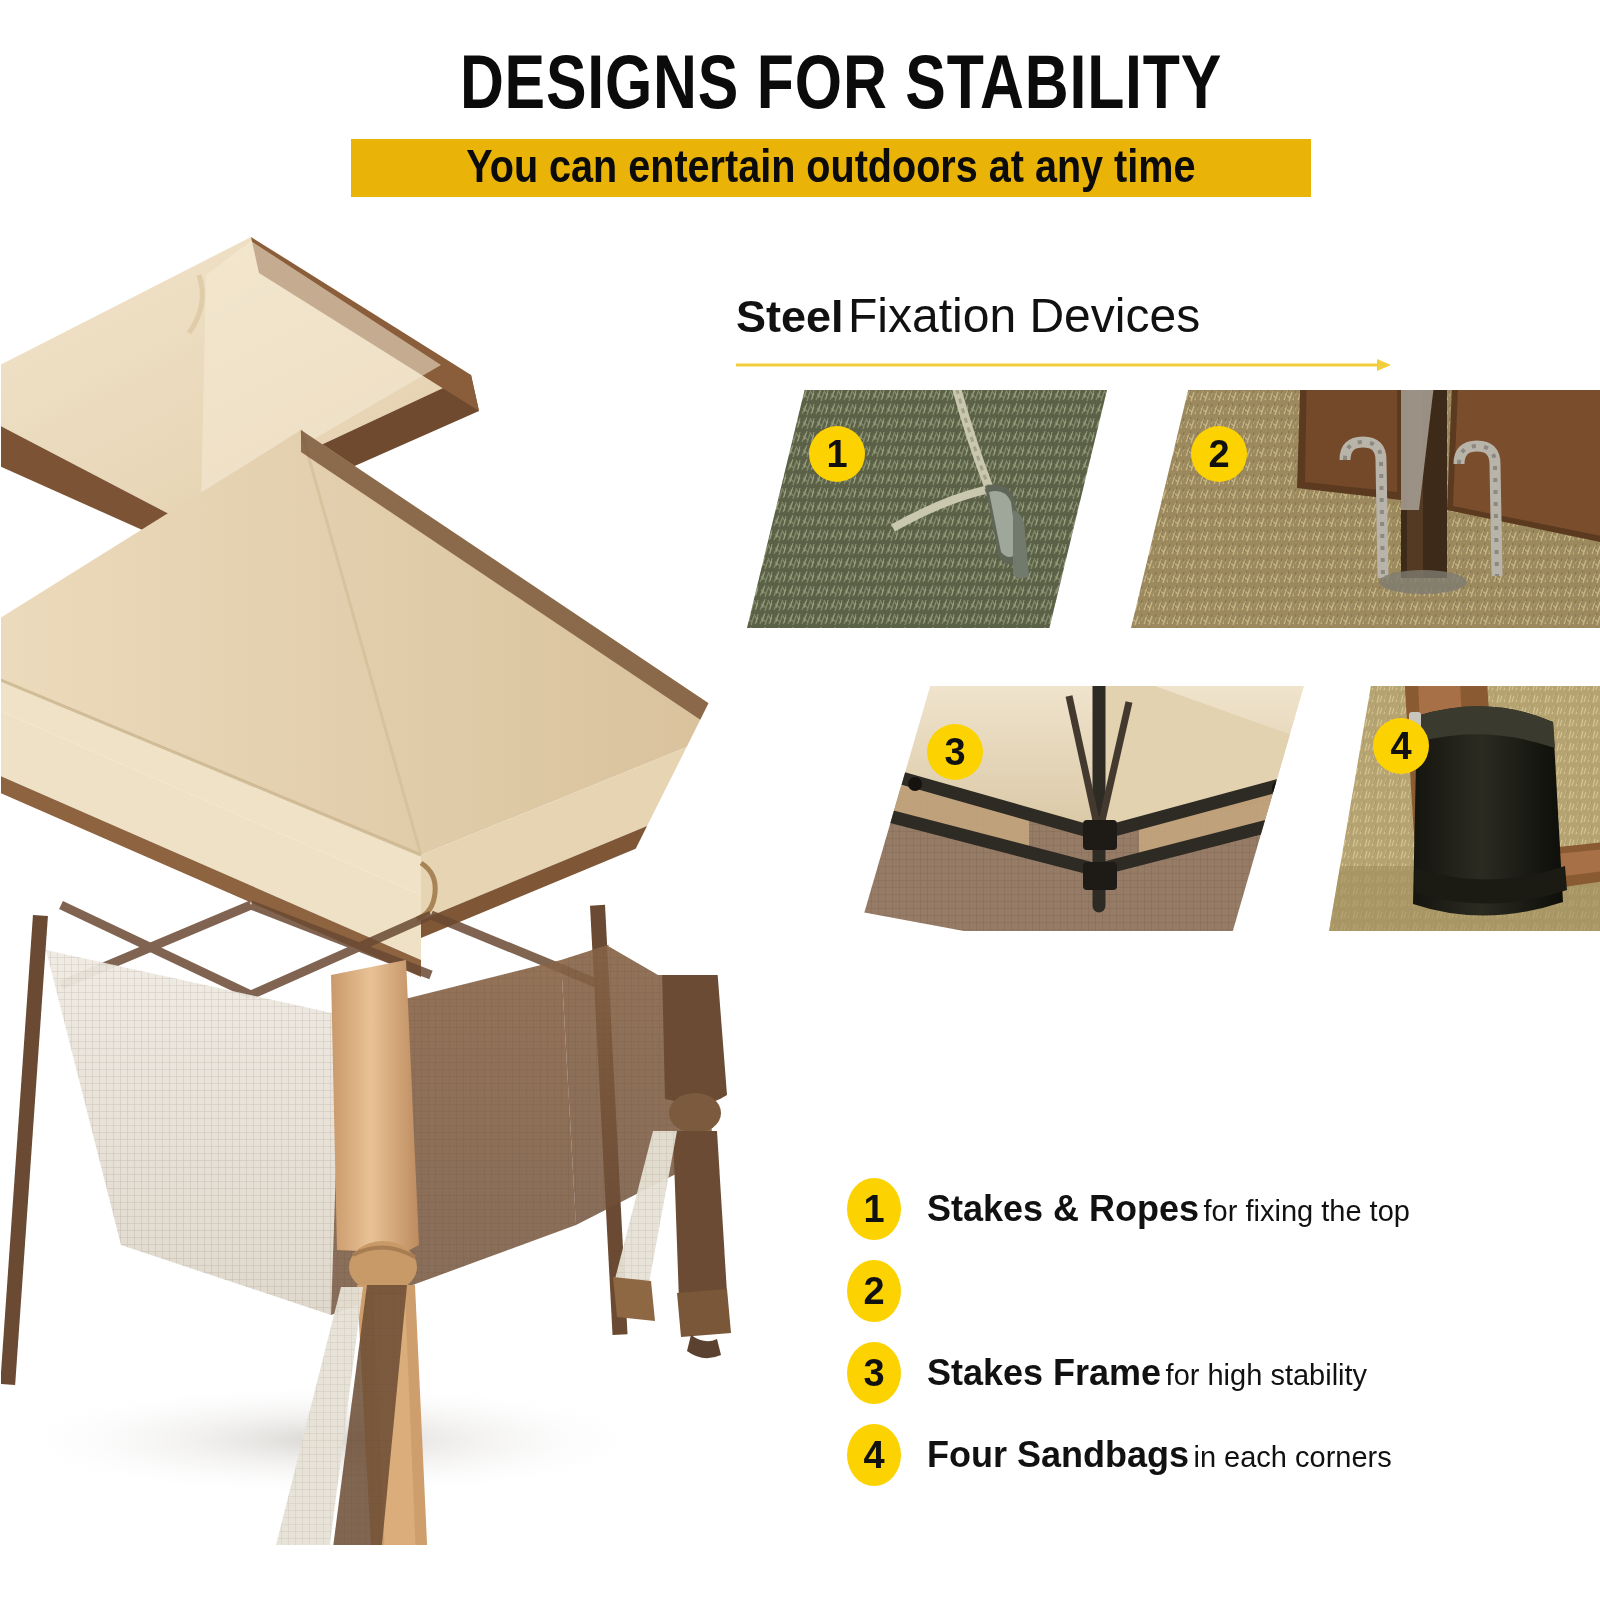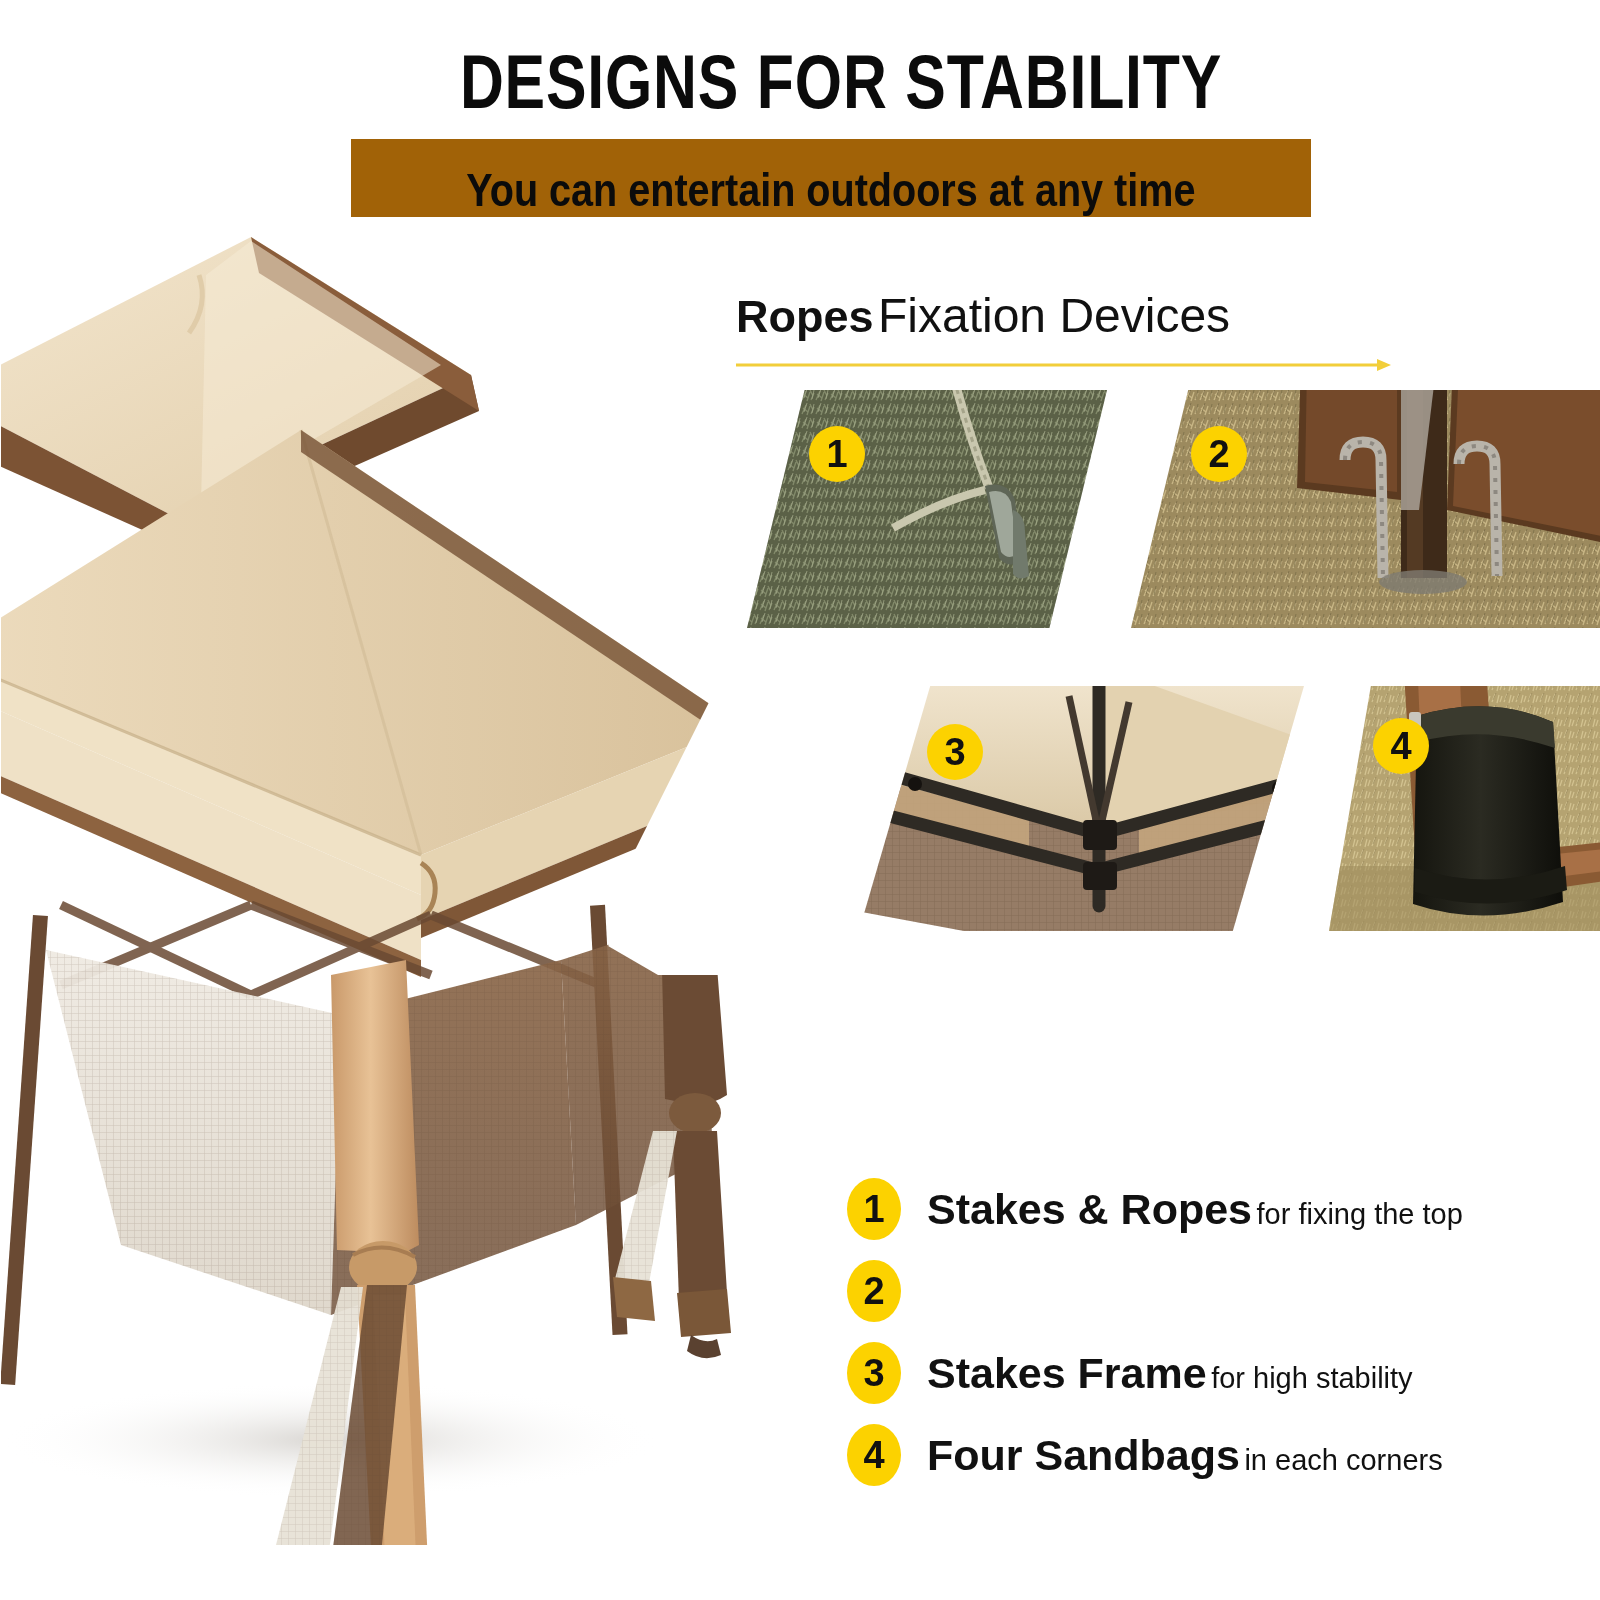--- a/index.html
+++ b/index.html
@@ -15,23 +15,23 @@
   .title {
     position: absolute; left: 0; top: 38px; width: 1600px;
     text-align: center;
     font-family: "Liberation Sans", sans-serif;
     font-weight: bold; font-size: 76px; letter-spacing: 1px;
     color: #0b0b0b; white-space: nowrap;
     transform: scaleX(0.80); transform-origin: 50% 50%;
   }
   .subtitle-band {
     position: absolute; left: 310px; top: 139px;
-    width: 960px; height: 78px;
-    background: #a16207;
-    display: flex; align-items: flex-end; justify-content: center;
+    width: 960px; height: 58px;
+    background: #eab308;
+    display: flex; align-items: flex-start; justify-content: center;
   }
   .subtitle-text {
     font-weight: bold; font-size: 46px; color: #0b0b0b;
     white-space: nowrap; transform: scaleX(0.86); transform-origin: 50% 50%;
   }
 
   
   .hero { position: absolute; left: -40px; top: 215px; width: 800px; height: 1330px; }
   .hero svg { position: absolute; left: 0; top: 0; }
 
@@ -82,21 +82,21 @@
   .legend-row {
     display: flex; align-items: center; height: 82px; white-space: nowrap;
   }
   .legend-badge {
     width: 54px; height: 62px; border-radius: 50%;
     background: #FCD200; color: #111; flex: 0 0 auto;
     display: flex; align-items: center; justify-content: center;
     font-weight: bold; font-size: 38px; line-height: 1;
   }
   .legend-text { margin-left: 26px; color: #111; }
-  .legend-text .bold  { font-weight: bold; font-size: 43px; }
+  .legend-text .bold  { font-weight: bold; font-size: 36px; }
   .legend-text .plain { font-weight: normal; font-size: 29px; }
 </style>
 </head>
 <body>
 
 <div id="stage">
 
   <div class="title">DESIGNS FOR STABILITY</div>
 
   <div class="subtitle-band">
@@ -209,21 +209,21 @@
       <path d="M612,1062 L650,1066 L654,1106 L616,1102 Z" fill="#8E6843"></path>
       <path d="M676,1078 L726,1074 L730,1118 L680,1122 Z" fill="#7A5738"></path>
 
       <path d="M690,1120 q14 10 26 4 l4 16 q-18 8 -34 -4 Z" fill="#5A4130"></path>
     </svg>
   </div>
 
   <div class="card"></div>
 
   <div class="card-heading">
-    <span class="strong">Ropes</span>
+    <span class="strong">Steel</span>
     <span class="light">Fixation Devices</span>
   </div>
 
   <div class="arrow-line">
     <svg width="655" height="14" viewBox="0 0 655 14" xmlns="http://www.w3.org/2000/svg">
       <line x1="0" y1="7" x2="642" y2="7" stroke="#F2CE3A" stroke-width="3"></line>
       <polygon points="641,1 655,7 641,13" fill="#F2CE3A"></polygon>
     </svg>
   </div>
 

